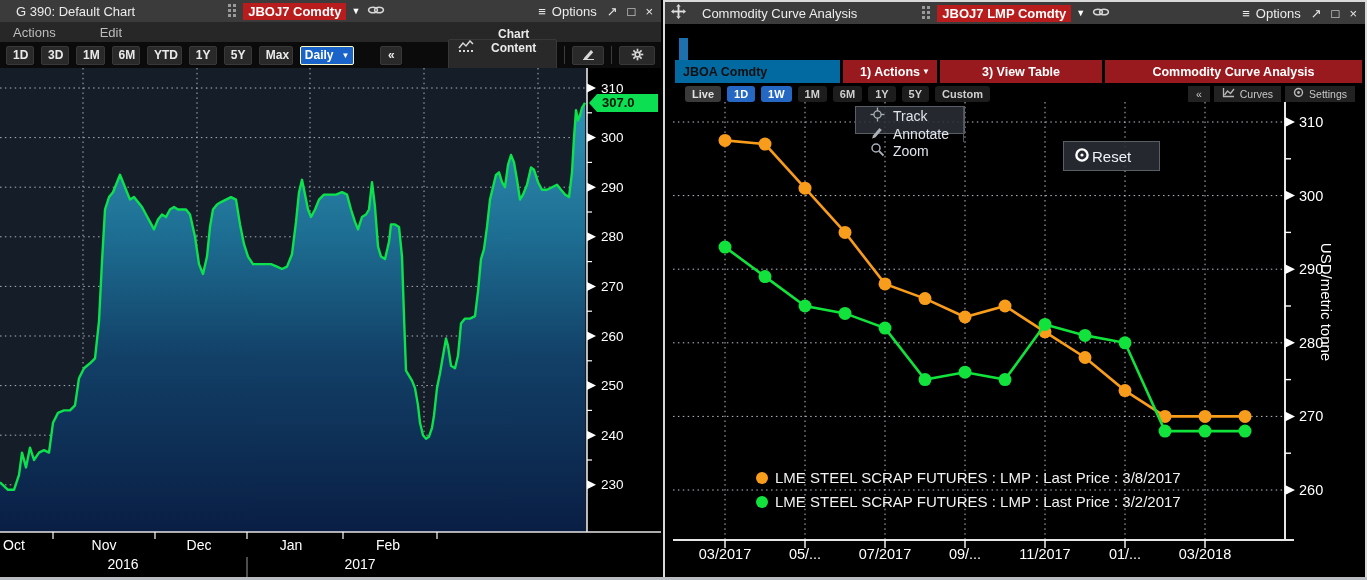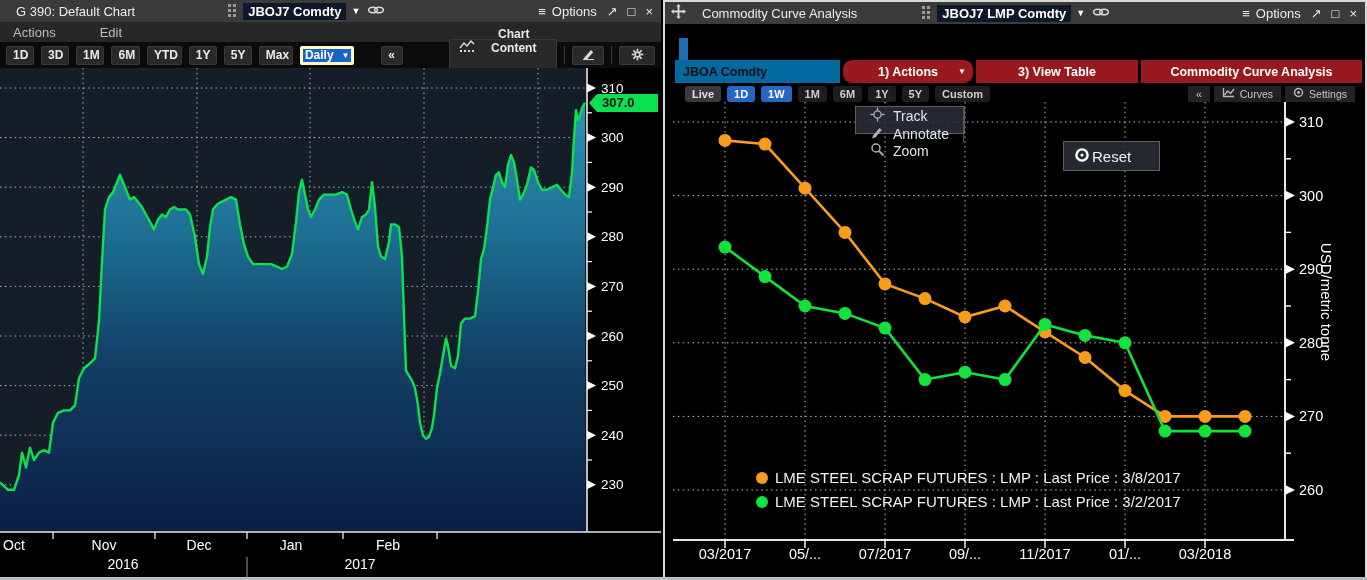--- a/index.html
+++ b/index.html
@@ -3,56 +3,56 @@
 <meta charset="utf-8">
 <style>
   * { margin:0; padding:0; box-sizing:border-box; }
   body { background:#000; font-family:"Liberation Sans","DejaVu Sans",sans-serif; }
   .screen { position:relative; width:1367px; height:580px; background:#000; overflow:hidden; }
 
   
   .titlebar { position:absolute; left:0; top:0; right:0; height:22px; background:#3b3b3b;
               display:flex; align-items:center; color:#ececec; font-size:13px; }
   .tb-title { margin-left:16px; white-space:nowrap; }
-  .chip { background:#0f172a; color:#fff; padding:1px 5px; font-size:13px; font-weight:bold; white-space:nowrap; }
+  .chip { background:#b91c1c; color:#fff; padding:1px 5px; font-size:13px; font-weight:bold; white-space:nowrap; }
   .tb-caret { color:#fff; font-size:9px; margin:0 4px 0 5px; }
   .tb-right { margin-left:auto; display:flex; align-items:center; gap:10px; padding-right:8px; }
   .winbtn { color:#e8e8e8; font-size:13px; cursor:default; }
   .opt { display:flex; gap:6px; align-items:center; }
   .gridicon { display:inline-block; margin:0 6px 0 0; }
 
   
   .panel-left { position:absolute; left:0; top:0; width:661px; height:580px; background:#000; }
   .menubar { position:absolute; left:0; top:22px; right:0; height:20px; background:#272727;
              display:flex; align-items:center; gap:44px; padding-left:13px;
              color:#bdbdbd; font-size:13px; }
   .toolbar { position:absolute; left:0; top:42px; right:0; height:26px; background:#0b0b0b;
              display:flex; align-items:center; gap:7px; padding:0 6px; }
   .tfb { background:#292929; border:1px solid #383838; border-radius:2px; color:#eaeaea;
          font-size:12px; font-weight:bold; height:19px; padding:0 6px; min-width:28px;
          font-family:inherit; }
-  .daily-btn { background:#1a63c9; border:3px solid #fef9c3; color:#fff; display:flex;
+  .daily-btn { background:#1a63c9; border:1px solid #fef9c3; color:#fff; display:flex;
                align-items:center; gap:8px; width:60px; justify-content:center; }
   .daily-btn .c { font-size:8px; }
   .sq-btn { min-width:22px; }
   .cc-btn { display:flex; align-items:flex-end; gap:6px; padding:15px 9px;margin-left:39px; }
   .vsep { width:1px; height:18px; background:#3c3c3c; }
   .tool-right { margin-left:auto; display:flex; align-items:center; gap:7px; }
   #left-chart { position:absolute; left:0; top:68px; }
 
   
   .panel-right { position:absolute; left:663px; top:0; width:704px; height:580px;
                  background:#000; border:2px solid #d9d9d9; }
   .blue-indicator { position:absolute; left:14px; top:36px; width:9px; height:30px; background:#1d6fae; }
   .tabrow { position:absolute; left:10px; top:58px; right:3px; height:23px; display:flex; gap:3px; }
   .tab-orange { background:#0369a1; color:#101010; font-weight:bold; font-size:12.5px;
                 display:flex; align-items:center; padding:4px 8px; width:165px; }
   .rbtn { background:#991a1e; color:#fff; font-size:12.5px; font-weight:bold;
           display:flex; align-items:center; justify-content:center; }
-  .rbtn.actions { width:130px; position:relative;border-radius:9px; }
+  .rbtn.actions { width:94px; position:relative; }
   .rbtn.actions .c { position:absolute; right:7px; font-size:8px; }
   .rbtn.viewtable { width:162px; }
   .rbtn.cca { flex:1; justify-content:center; }
   .tfrow { position:absolute; left:20px; top:84px; height:16px; display:flex; gap:6px; }
   .mtf { background:#1d1d1d; color:#cfcfcf; font-size:11px; font-weight:bold; height:16px;
          display:flex; align-items:center; justify-content:center; padding:0 7px; border-radius:3px; }
   .mtf.live { background:#3a3a3a; color:#e2e2e2; }
   .mtf.active { background:#2468c4; color:#fff; }
   .rt-controls { position:absolute; right:10px; top:83px; height:17px; display:flex; gap:4px; align-items:center; }
   .mini { background:#222; color:#c8c8c8; font-size:10.5px; height:16px; display:flex;

